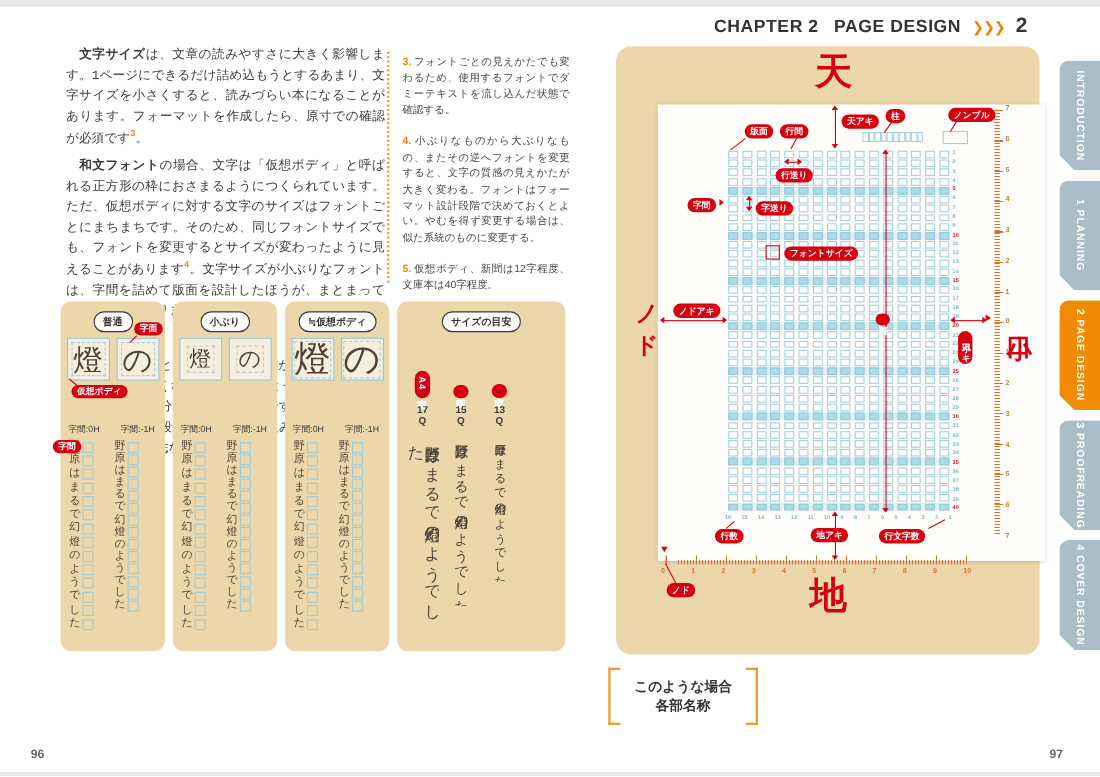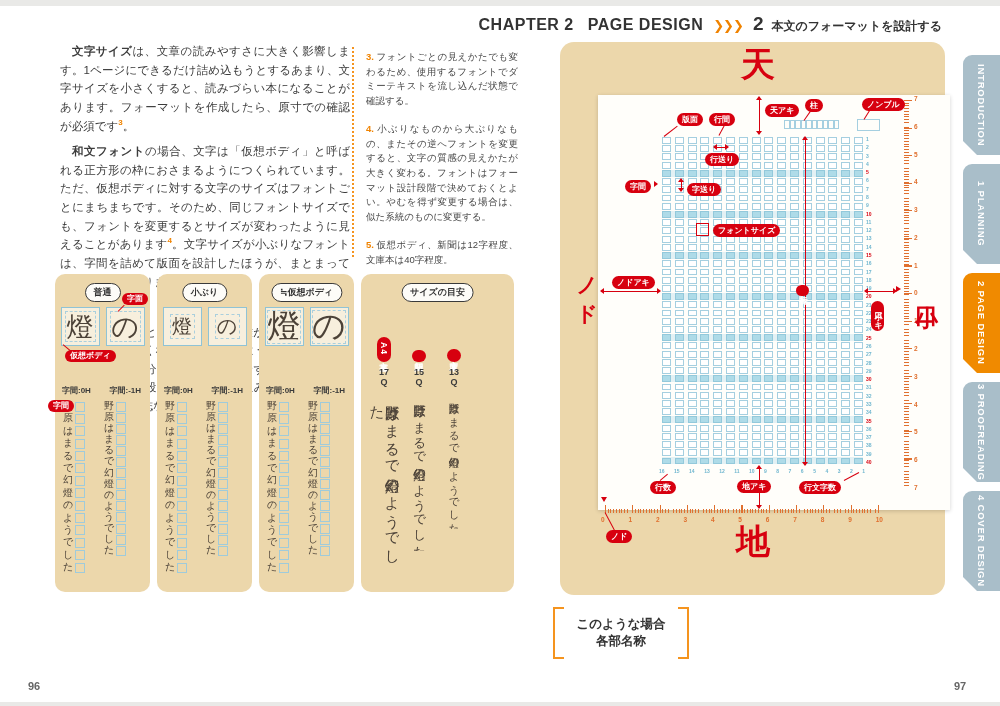--- a/index.html
+++ b/index.html
@@ -18,21 +18,21 @@
 
   
   .tabs{position:absolute;right:0;top:55px;width:37px;display:flex;flex-direction:column;gap:9px;}
   .tab{height:100px;background:#a9bec9;color:#fff;writing-mode:vertical-rl;
        display:flex;align-items:center;justify-content:center;font-size:9.5px;font-weight:bold;
        letter-spacing:.8px;border-radius:9px 0 0 0;
        clip-path:polygon(0 0,100% 0,100% 100%,14px 100%,0 calc(100% - 14px));}
   .tab.active{background:#f08a00}
 
   
-  .main-text{position:absolute;left:60px;top:42px;width:290px;font-size:11.5px;line-height:1.62;text-align:justify;}
+  .main-text{position:absolute;left:60px;top:42px;width:290px;font-size:11.5px;line-height:1.62;text-align:justify;font-family:Liberation Mono, monospace;}
   .main-text p{margin:0 0 7px}
   .main-text sup{color:#f08300;font-weight:bold;font-size:8px}
   .main-text h3{font-size:12px;margin:9px 0 3px;color:#333}
   ruby rt{font-size:6px;}
   .lead{font-weight:bold}
   .notes-divider{position:absolute;left:352px;top:47px;height:210px;border-left:2px dotted #f5941e}
   .notes{position:absolute;left:366px;top:50px;width:152px;font-size:9.5px;line-height:1.55;color:#474747;text-align:justify}
   .note{margin-bottom:13px}
   .note-num{color:#f08300;font-weight:bold;margin-right:2px}
 
@@ -48,21 +48,21 @@
   .p-normal .gbox{font-size:27px}
   .p-small .gbox{font-size:20px}
   .p-small .gbox::after{inset:6px}
   .p-big .gbox{font-size:33px}
   .p-big .gbox::after{inset:1.5px}
   .rtag{position:absolute;background:#d7000f;color:#fff;font-size:8px;font-weight:bold;border-radius:8px;padding:2px 5px;line-height:1;white-space:nowrap;z-index:3}
   .tag-jizura{top:19px;right:2px}
   .tag-kaso{top:76px;left:10px}
   .tag-jikan{top:126px;left:-7px}
   .collabels{position:absolute;top:111px;left:0;width:100%;display:flex}
-  .collabels span{width:50%;font-size:8px;font-weight:bold;color:#3a3a3a;padding-left:7px;box-sizing:border-box;white-space:nowrap}
+  .collabels span{width:50%;font-size:8px;font-weight:normal;color:#3a3a3a;padding-left:7px;box-sizing:border-box;white-space:nowrap}
   .samples{position:absolute;top:127px;left:8px;display:flex;gap:19px}
   .scol{display:flex;flex-direction:column}
   .sitem{display:flex;align-items:flex-start;gap:1px}
   .sitem .ch{font-size:10px;color:#4c4238;width:11px;line-height:1}
   .sitem .bx{width:8px;height:8px;border:1px solid #9fcbdb;margin-top:0.5px}
   .sizerow{position:absolute;top:34px;left:10px;display:flex;gap:9px}
   .entry{width:26px;display:flex;flex-direction:column;align-items:center}
   .vtagwrap{height:54px;display:flex;align-items:flex-end}
   .vtag{writing-mode:vertical-rl;background:#d7000f;color:#fff;font-size:8.5px;font-weight:bold;border-radius:9px;padding:5px 2.5px;letter-spacing:1px;line-height:1}
   .qlabel{margin-top:6px;font-size:9px;font-weight:bold;color:#3a3a3a;text-align:center;line-height:1.1;display:flex;flex-direction:column}
@@ -168,21 +168,20 @@
 <body>
 
 <div class="stage">
   <div class="edge edge-top"></div>
 
   <header>
     <span class="h-chapter">CHAPTER 2</span>
     <span class="h-section">PAGE DESIGN</span>
     <span class="h-chevrons">❯❯❯</span>
     <span class="h-num">2</span>
-    <span class="h-title">本文のフォーマットを設計する</span>
   </header>
 
   <nav class="tabs">
     <div class="tab">INTRODUCTION</div>
     <div class="tab">1 PLANNING</div>
     <div class="tab active">2 PAGE DESIGN</div>
     <div class="tab">3 PROOFREADING</div>
     <div class="tab">4 COVER DESIGN</div>
   </nav>
 

